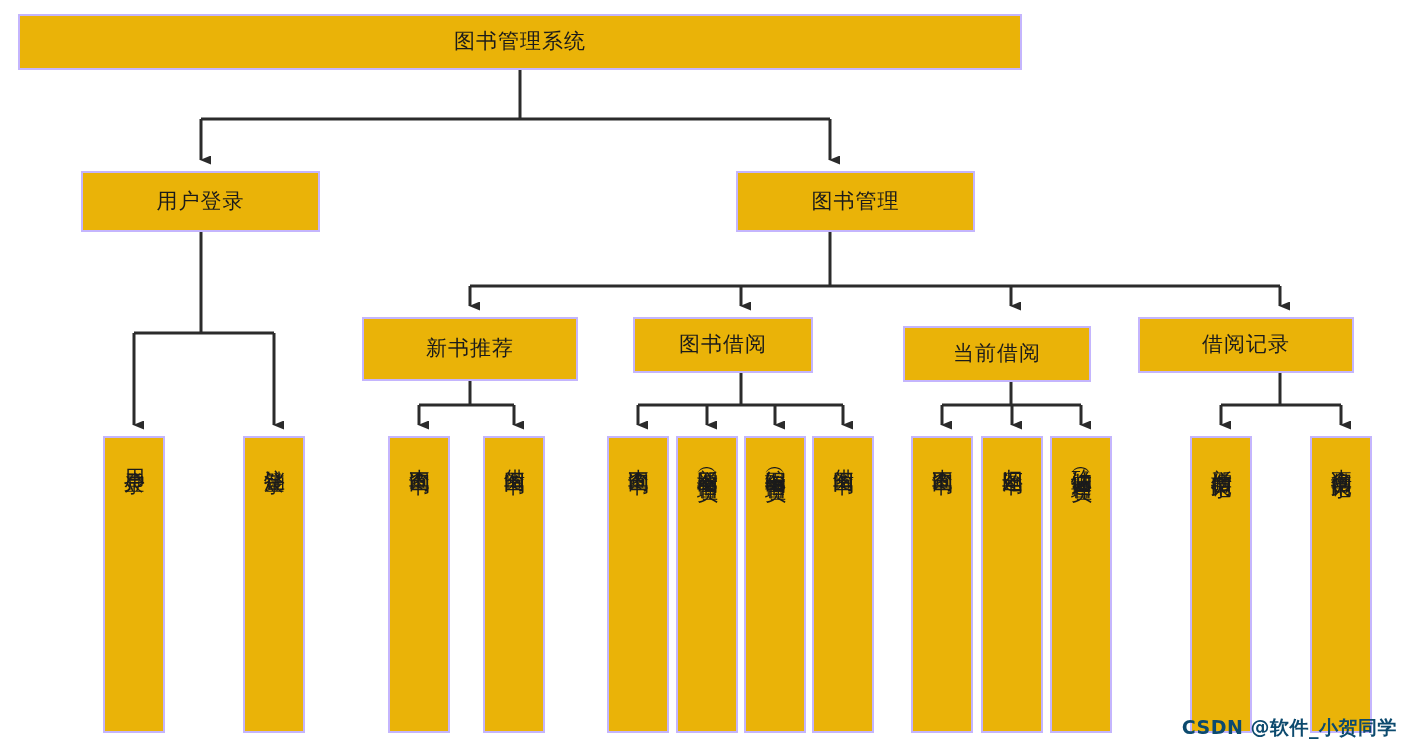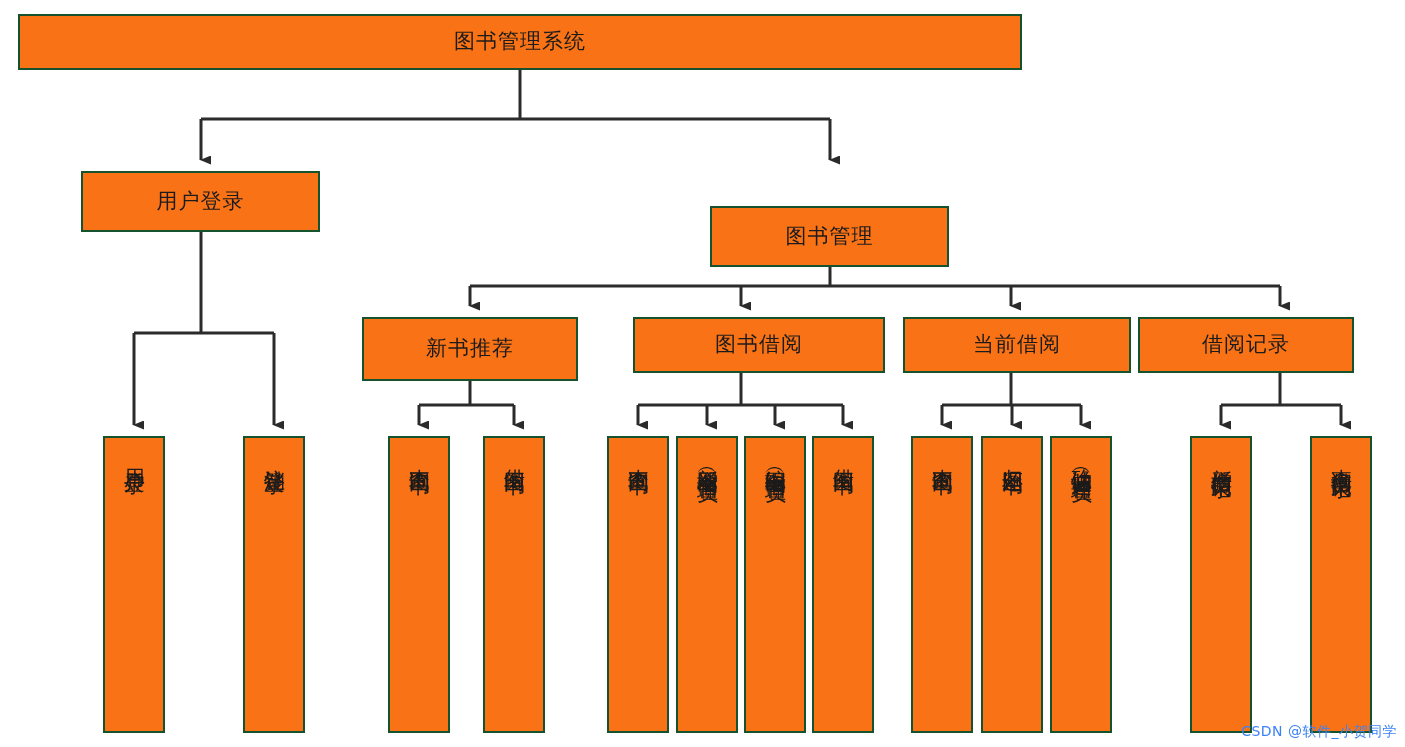--- a/index.html
+++ b/index.html
@@ -22,22 +22,22 @@
     position: absolute;
     left: 0;
     top: 0;
     width: 1405px;
     height: 747px;
     pointer-events: none;
   }
   .node {
     position: absolute;
     box-sizing: border-box;
-    background: #f97316;
-    border: 2px solid #14532d;
+    background: #eab308;
+    border: 2px solid #c4b5fd;
     display: flex;
     align-items: center;
     justify-content: center;
     color: #1b1b1b;
     z-index: 2;
   }
   .node-label {
     display: block;
     text-align: center;
     line-height: 1.1;
@@ -59,25 +59,26 @@
     text-orientation: upright;
     font-size: 21px;
     line-height: 1.1;
     letter-spacing: 2px;
     white-space: nowrap;
   }
   #watermark {
     position: absolute;
     right: 8px;
     bottom: 6px;
-    font-size: 14px;
-    color: #3b82f6;
+    font-size: 19px;
+    color: #0c4a6e;
     letter-spacing: 0.5px;
     z-index: 5;
     user-select: none;
+    font-weight: bold;
   }
 </style>
 </head>
 <body>
 
 <div id="diagram-root">
 
   <svg id="edge-layer" viewBox="0 0 1405 747" width="1405" height="747" xmlns="http://www.w3.org/2000/svg">
     <defs>
       <marker id="arrowhead" markerWidth="9" markerHeight="11" refX="4.5" refY="10" orient="auto" markerUnits="userSpaceOnUse">
@@ -121,30 +122,30 @@
       </g>
   </svg>
 
   <div id="node-layer">
       <div class="node horiz" style="left: 18px; top: 14px; width: 1004px; height: 56px;">
         <span class="node-label">图书管理系统</span>
       </div>
       <div class="node horiz" style="left: 81px; top: 171px; width: 239px; height: 61px;">
         <span class="node-label">用户登录</span>
       </div>
-      <div class="node horiz" style="left: 710px; top: 171px; width: 239px; height: 61px; margin-top: 35px;">
+      <div class="node horiz" style="left: 736px; top: 171px; width: 239px; height: 61px;">
         <span class="node-label">图书管理</span>
       </div>
       <div class="node horiz" style="left: 362px; top: 317px; width: 216px; height: 64px;">
         <span class="node-label">新书推荐</span>
       </div>
-      <div class="node horiz" style="left: 633px; top: 317px; width: 252px; height: 56px;">
+      <div class="node horiz" style="left: 633px; top: 317px; width: 180px; height: 56px;">
         <span class="node-label">图书借阅</span>
       </div>
-      <div class="node horiz" style="left: 903px; top: 317px; width: 228px; height: 56px;">
+      <div class="node horiz" style="left: 903px; top: 326px; width: 188px; height: 56px;">
         <span class="node-label">当前借阅</span>
       </div>
       <div class="node horiz" style="left: 1138px; top: 317px; width: 216px; height: 56px;">
         <span class="node-label">借阅记录</span>
       </div>
       <div class="node vert" style="left: 103px; top: 436px; width: 62px; height: 297px;">
         <span class="node-label">用户登录</span>
       </div>
       <div class="node vert" style="left: 243px; top: 436px; width: 62px; height: 297px;">
         <span class="node-label">注销登录</span>

